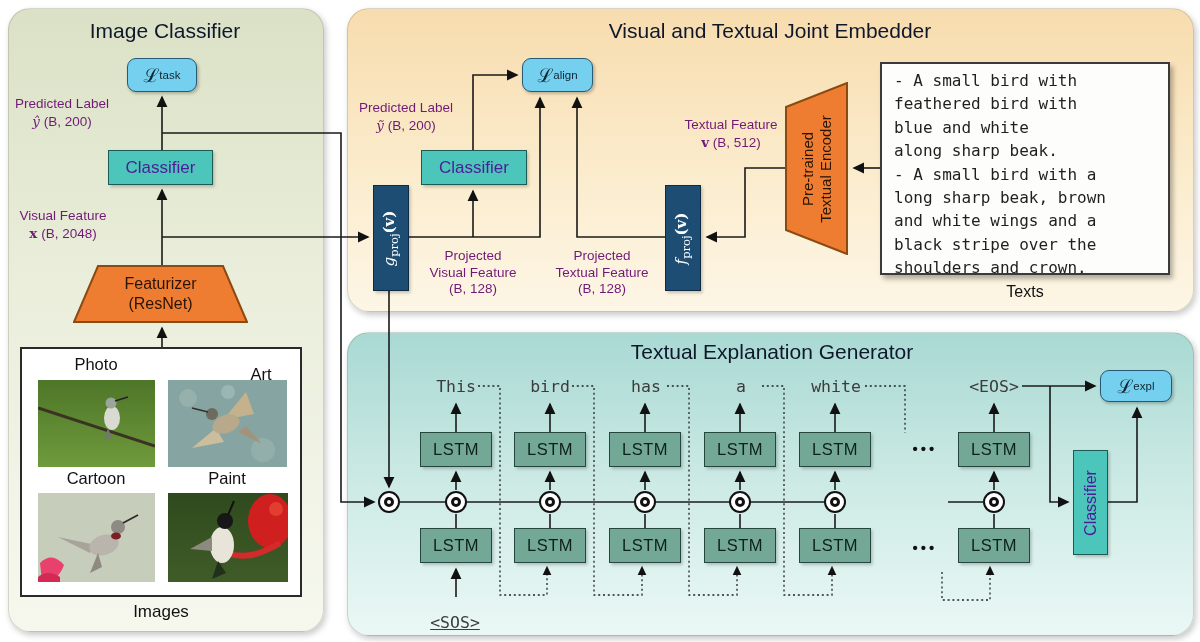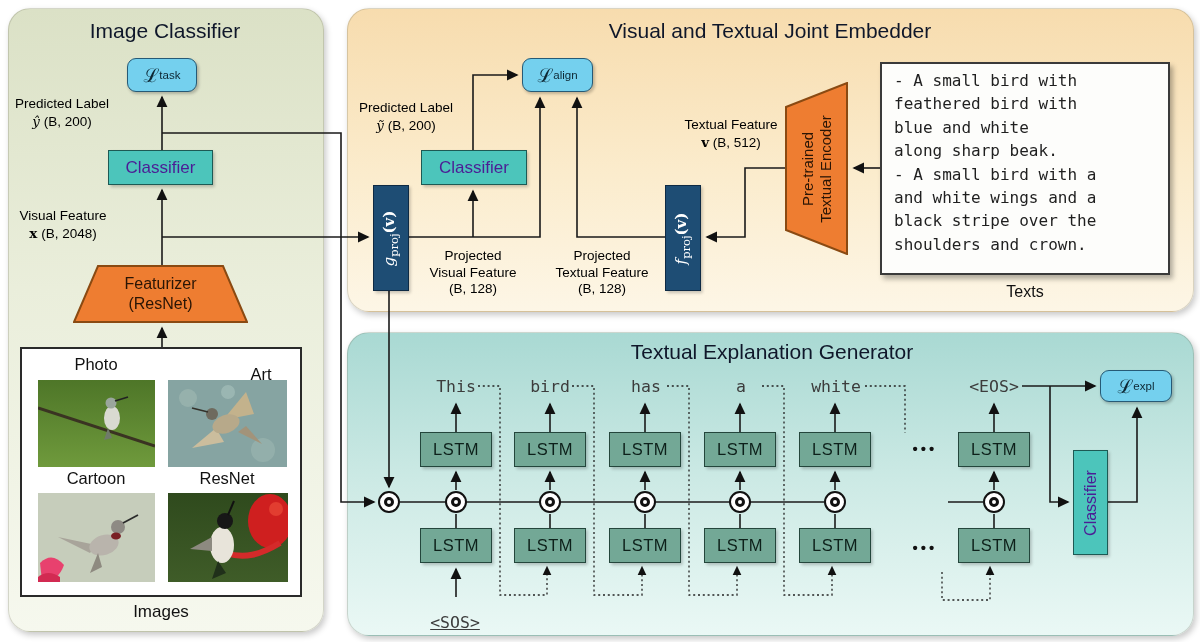--- a/index.html
+++ b/index.html
@@ -8,21 +8,21 @@
   .abs{position:absolute;}
   .panel{position:absolute;border-radius:22px;border:1px solid rgba(110,110,90,.25);
          box-shadow:2px 3px 6px rgba(0,0,0,.22);}
   .panel-classifier{left:8px;top:8px;width:314px;height:622px;
       background:linear-gradient(180deg,#dbe1c6 0%,#eaeedb 45%,#f6f8ee 100%);}
   .panel-embedder{left:347px;top:8px;width:845px;height:302px;
       background:linear-gradient(180deg,#f7dcae 0%,#fbeccd 55%,#fdf6e6 100%);}
   .panel-generator{left:347px;top:332px;width:845px;height:302px;
       background:linear-gradient(180deg,#a9d9d3 0%,#cdeae5 50%,#eaf8f5 100%);}
   .ptitle{font-size:21px;color:#0f172a;white-space:nowrap;transform:translateX(-50%);}
-  .lbl{font-size:13.5px;color:#000000;line-height:16.5px;white-space:nowrap;text-align:center;
+  .lbl{font-size:13.5px;color:#701a75;line-height:16.5px;white-space:nowrap;text-align:center;
        transform:translateX(-50%);}
   .box{display:flex;align-items:center;justify-content:center;box-sizing:border-box;
        box-shadow:1.5px 2px 3px rgba(0,0,0,.22);}
   .loss{background:#74d0ee;border:1.8px solid #265a76;border-radius:9px;color:#0d2733;}
   .lsym{font-family:"DejaVu Serif",serif;font-size:19px;}
   .loss sub,.proj sub{font-size:11.5px;}
   .cls{background:#4cc5bb;border:1.6px solid #1d5a54;font-size:17px;color:#4c1d95;}
   .lstm{background:#73a896;border:1.6px solid #24463c;font-size:16.5px;color:#0d201a;
         letter-spacing:.5px;}
   .proj{background:#1e4d74;border:1.5px solid #0e2a44;color:#fff;}
@@ -173,21 +173,21 @@
       <path d="M55,40 L78,12 L86,34 Z" fill="#c3b28c"></path>
       <path d="M48,48 L24,68 L56,62 Z" fill="#cbbd9d"></path>
       <ellipse cx="58" cy="44" rx="14" ry="9" fill="#b7a98a" transform="rotate(-20 58 44)"></ellipse>
       <circle cx="44" cy="34" r="6" fill="#6e6a5e"></circle>
       <path d="M40,32 L24,28" stroke="#33312a" stroke-width="1.8"></path>
       <path d="M70,52 L94,64 L78,46 Z" fill="#a2937a"></path>
     </svg>
   </div>
 
   <div class="abs imcap" style="left:96px;top:469px;">Cartoon</div>
-  <div class="abs imcap" style="left:227px;top:469px;">ResNet</div>
+  <div class="abs imcap" style="left:227px;top:469px;">Paint</div>
 
   <div class="abs" style="left:38px;top:493px;">
     <svg width="117" height="89" viewBox="0 0 117 89">
       <rect width="117" height="89" fill="#c6cdbb"></rect>
       <path d="M2,70 Q14,58 26,72 Q20,89 4,88 Z" fill="#e8416e"></path>
       <path d="M0,84 Q10,76 22,84 L22,89 L0,89 Z" fill="#d22a52"></path>
       <path d="M58,52 L20,44 L52,60 Z" fill="#a8a49a"></path>
       <ellipse cx="66" cy="52" rx="15" ry="10" fill="#b9b4ac" transform="rotate(-18 66 52)"></ellipse>
       <circle cx="80" cy="34" r="7" fill="#8e8a84"></circle>
       <ellipse cx="78" cy="43" rx="5" ry="3.5" fill="#7a1f24"></ellipse>
@@ -266,20 +266,21 @@
       <div>Textual Encoder</div>
     </div>
   </div>
 
   <div class="abs texts-box mono" style="left:880px;top:62px;width:290px;height:213px;">
     <div>- A small bird with</div>
     <div>feathered bird with</div>
     <div>blue and white</div>
     <div>along sharp beak.</div>
     <div>- A small bird with a</div>
+    <div>long sharp beak, brown</div>
     <div>and white wings and a</div>
     <div>black stripe over the</div>
     <div>shoulders and crown.</div>
   </div>
   <div class="abs imcap" style="left:1025px;top:283px;font-size:16px;">Texts</div>
 
   <div class="abs ptitle" style="left:772px;top:340px;">Textual Explanation Generator</div>
 
   <div class="abs word mono" style="left:456px;top:377px;">This</div>
   <div class="abs word mono" style="left:550px;top:377px;">bird</div>

